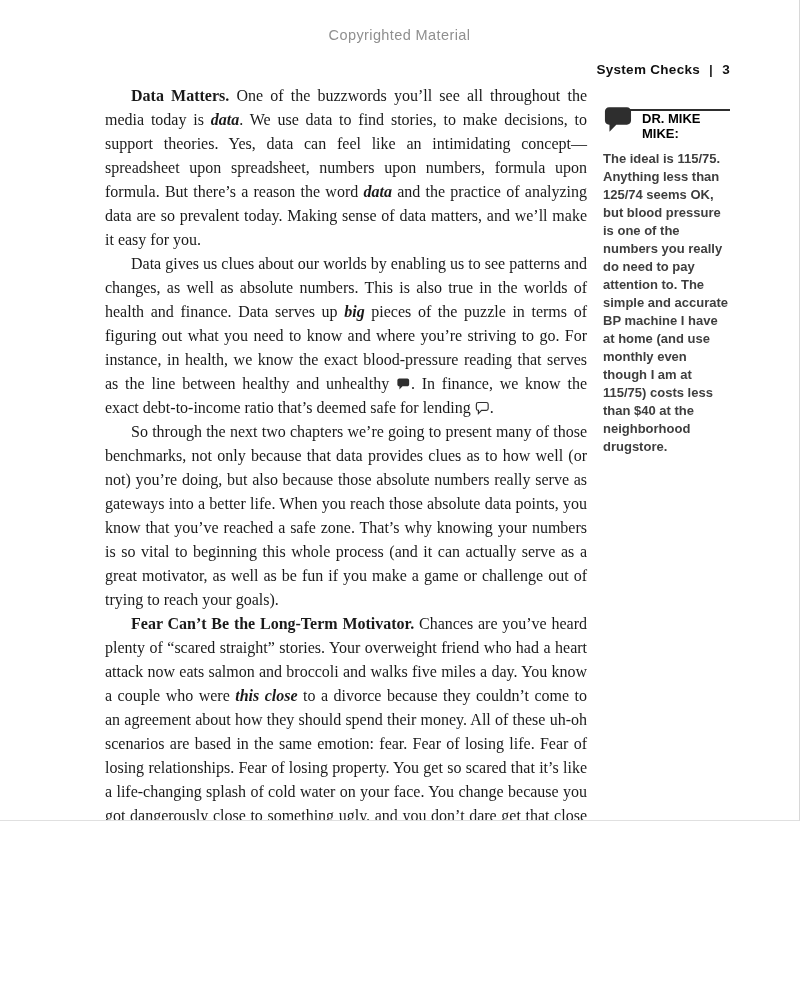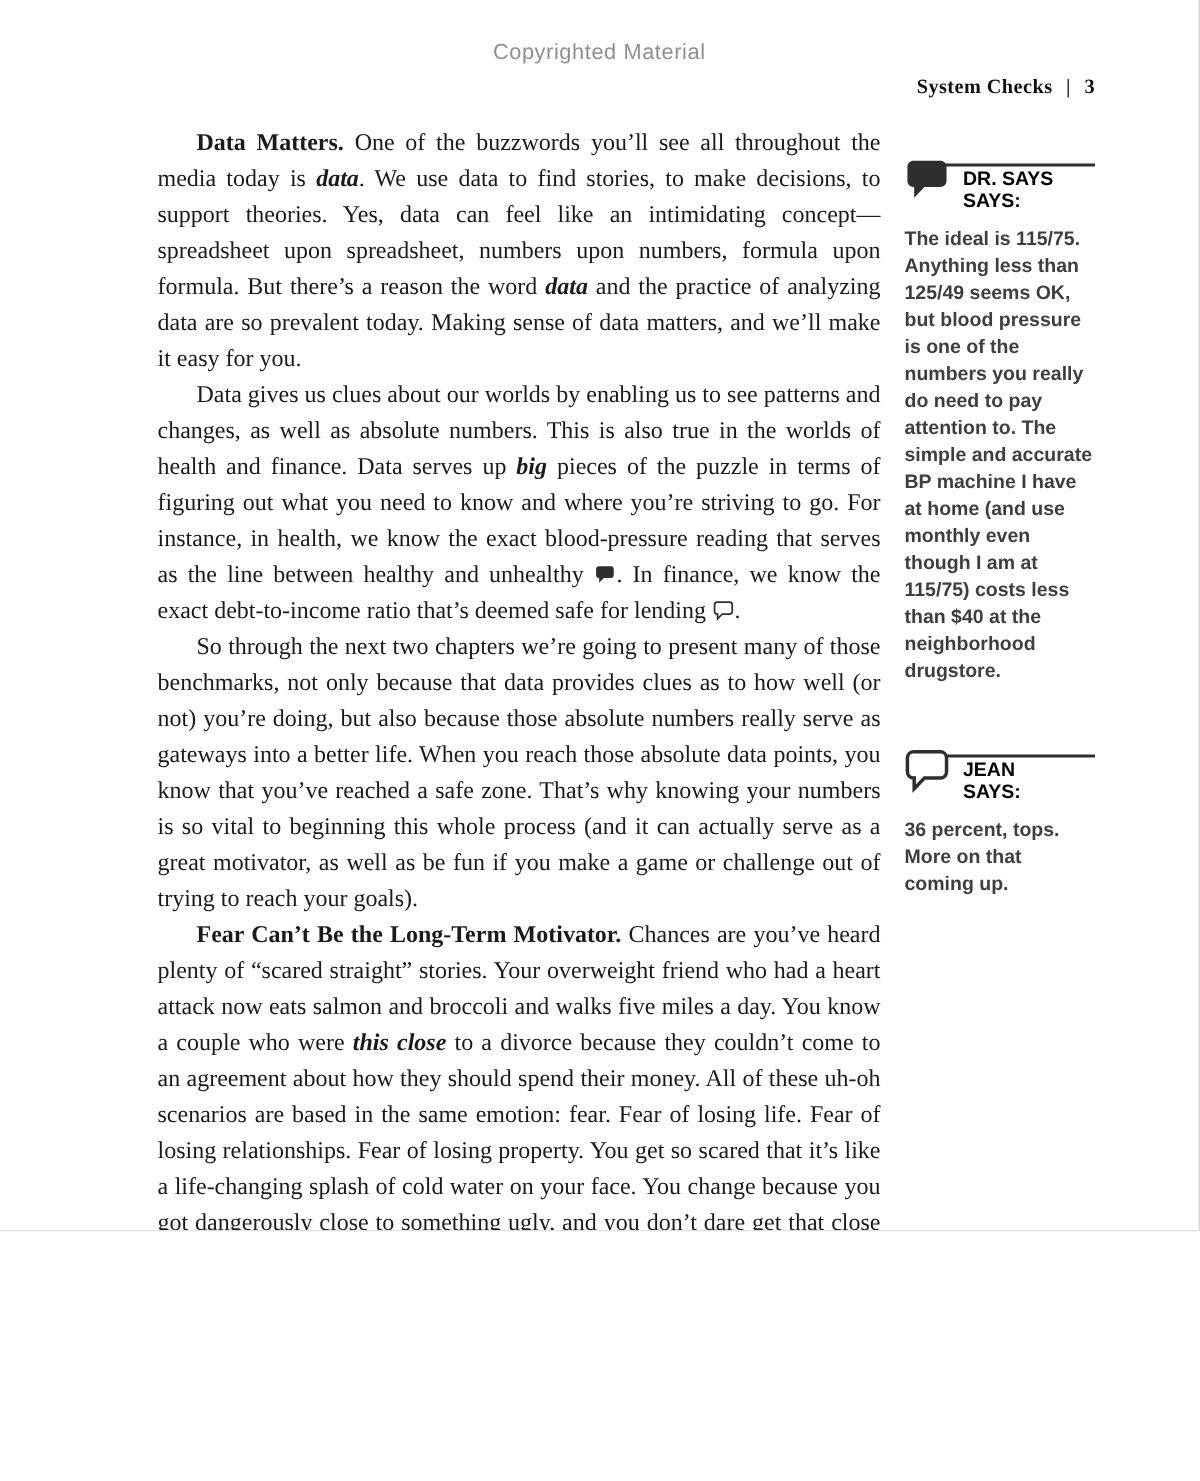--- a/index.html
+++ b/index.html
@@ -17,22 +17,22 @@
   .copyright {
     position:absolute; left:0; width:100%;
     text-align:center;
     font-family:"Liberation Sans", sans-serif;
     font-size:14.5px; letter-spacing:0.4px;
     color:var(--copyright, #8f8f8f);
   }
   .copyright.top { top:27px; }
   .copyright.bottom { top:944px; }
   .page-header {
-    position:absolute; top:50px; right:69px;
-    font-family:Liberation Serif, serif;
+    position:absolute; top:62px; right:69px;
+    font-family:Liberation Sans, sans-serif;
     font-size:13.5px; font-weight:bold; letter-spacing:0.3px;
     color:#101010;
   }
   .page-header .sep { font-weight:bold; color:#2a2a2a; margin:0 9px; }
   .content {
     position:absolute; top:84px; left:105px; right:69px;
     display:flex; align-items:flex-start;
   }
   .body-col {
     width:482px; flex:0 0 482px;
@@ -96,35 +96,24 @@
 
     <div class="sidebar">
 
       <div class="note note-dr-mike">
         <div class="note-header">
           <span class="note-icon">
             <svg viewBox="0 0 24 24">
                 <path d="M5.5 2.5h13c1.8 0 3.2 1.4 3.2 3.2v7.1c0 1.8-1.4 3.2-3.2 3.2h-8.2L5 21.5v-5.5h-.3c-1.8 0-3.2-1.4-3.2-3.2V5.7c0-1.8 1.4-3.2 3.2-3.2z" fill="#2e2e2e"></path>
               </svg>
           </span>
-          <span class="note-speaker">DR. SAYS SAYS:</span>
+          <span class="note-speaker">DR. MIKE MIKE:</span>
         </div>
-        <div class="note-body">The ideal is 115/75. Anything less than 125/49 seems OK, but blood pressure is one of the numbers you really do need to pay attention to. The simple and accurate BP machine I have at home (and use monthly even though I am at 115/75) costs less than $40 at the neighborhood drugstore.</div>
+        <div class="note-body">The ideal is 115/75. Anything less than 125/74 seems OK, but blood pressure is one of the numbers you really do need to pay attention to. The simple and accurate BP machine I have at home (and use monthly even though I am at 115/75) costs less than $40 at the neighborhood drugstore.</div>
       </div>
 
-      <div class="note note-jean">
-        <div class="note-header">
-          <span class="note-icon">
-            <svg viewBox="0 0 24 24">
-                <path d="M5.5 2.5h13c1.8 0 3.2 1.4 3.2 3.2v7.1c0 1.8-1.4 3.2-3.2 3.2h-8.2L5 21.5v-5.5h-.3c-1.8 0-3.2-1.4-3.2-3.2V5.7c0-1.8 1.4-3.2 3.2-3.2z" fill="#ffffff" stroke="#2e2e2e" stroke-width="1.8"></path>
-              </svg>
-          </span>
-          <span class="note-speaker">JEAN SAYS:</span>
-        </div>
-        <div class="note-body">36 percent, tops. More on that coming up.</div>
-      </div>
 
     </div>
   </div>
 
   <div class="copyright bottom">Copyrighted Material</div>
 
 </div>
 
 </body></html>

